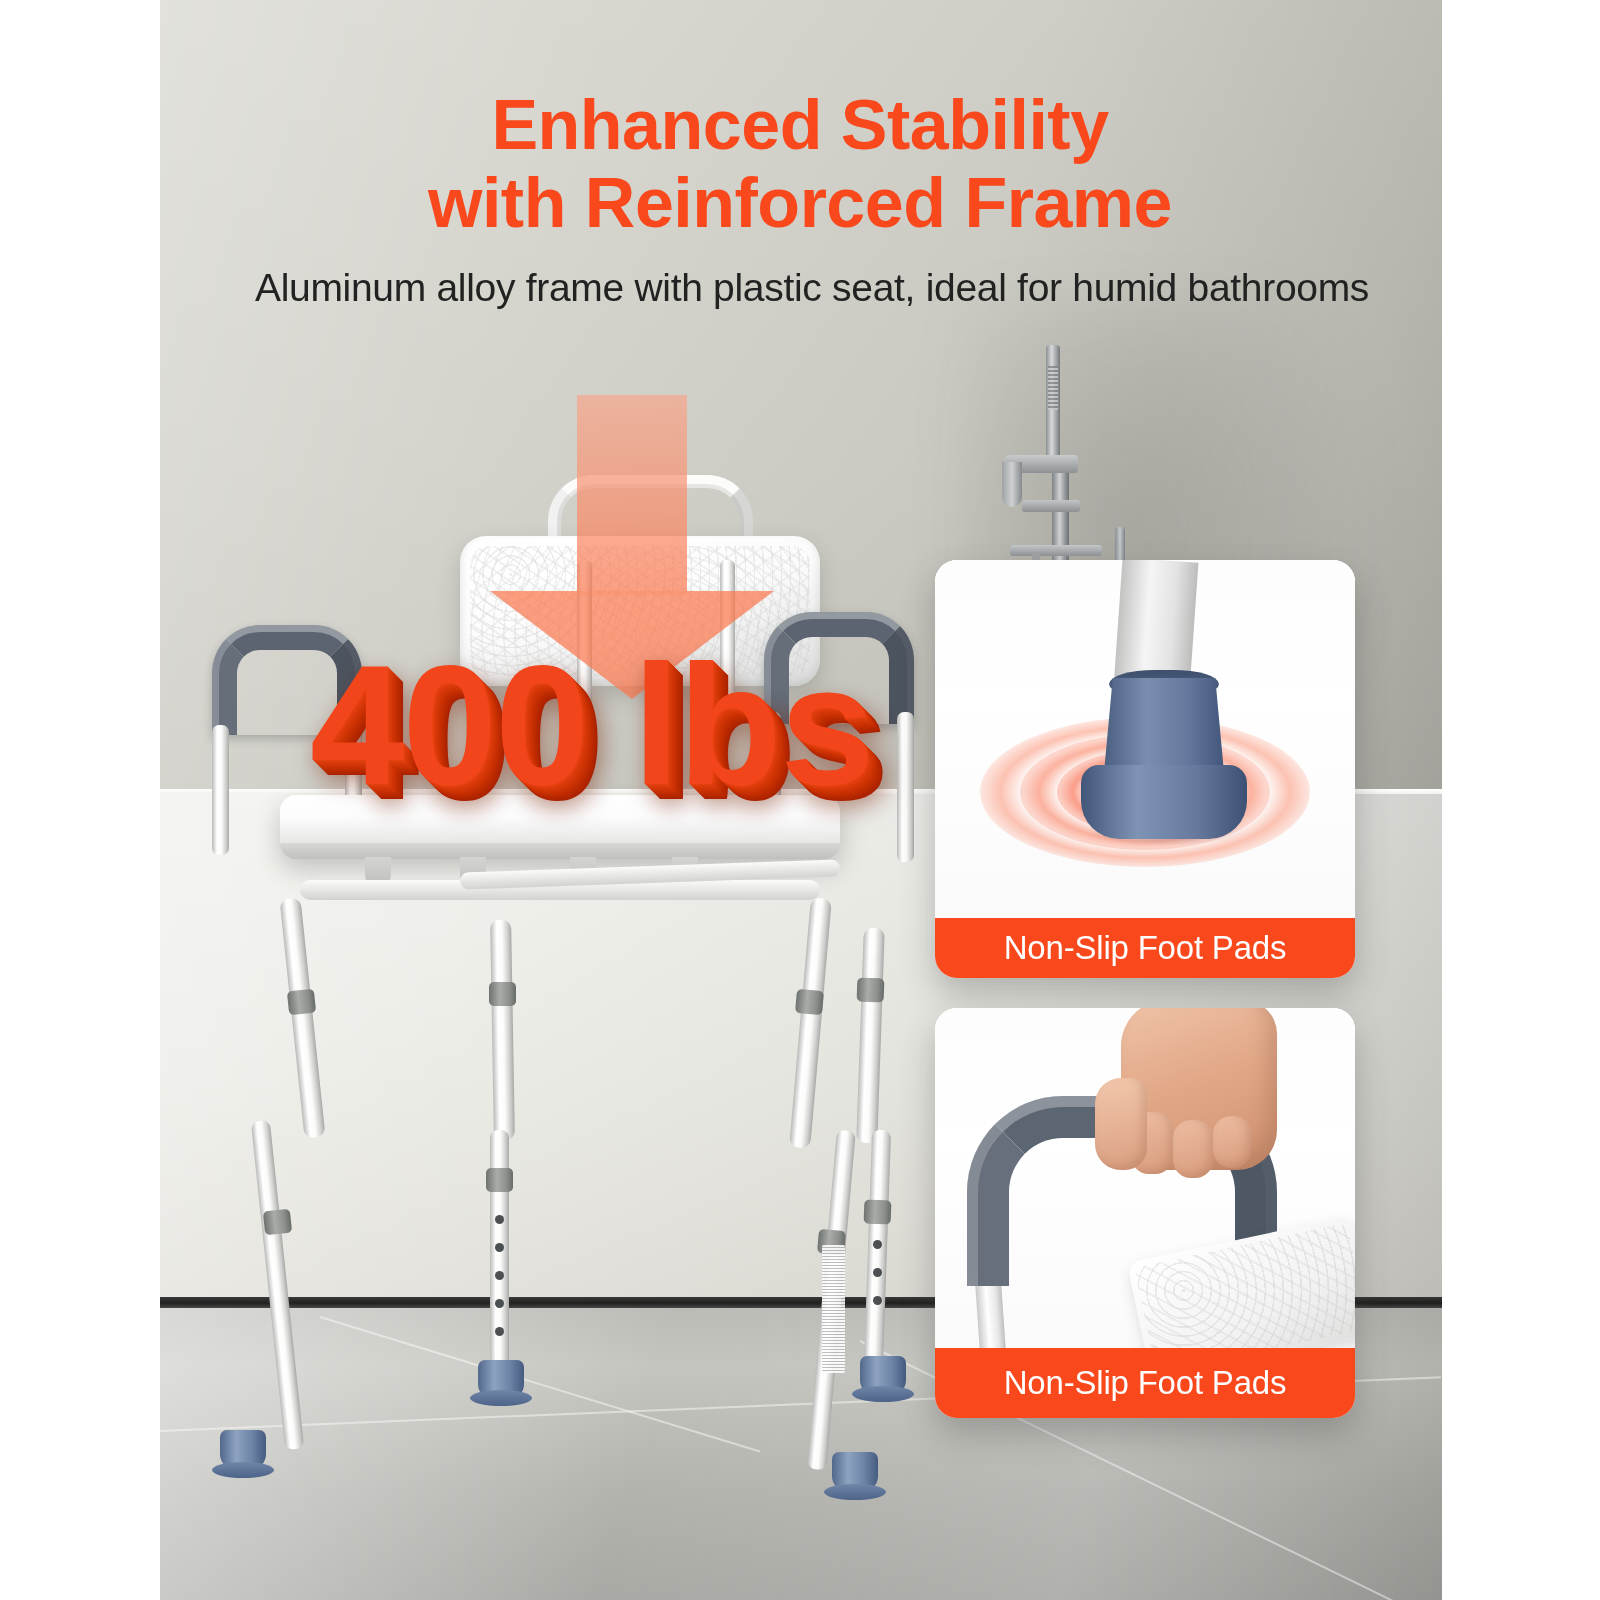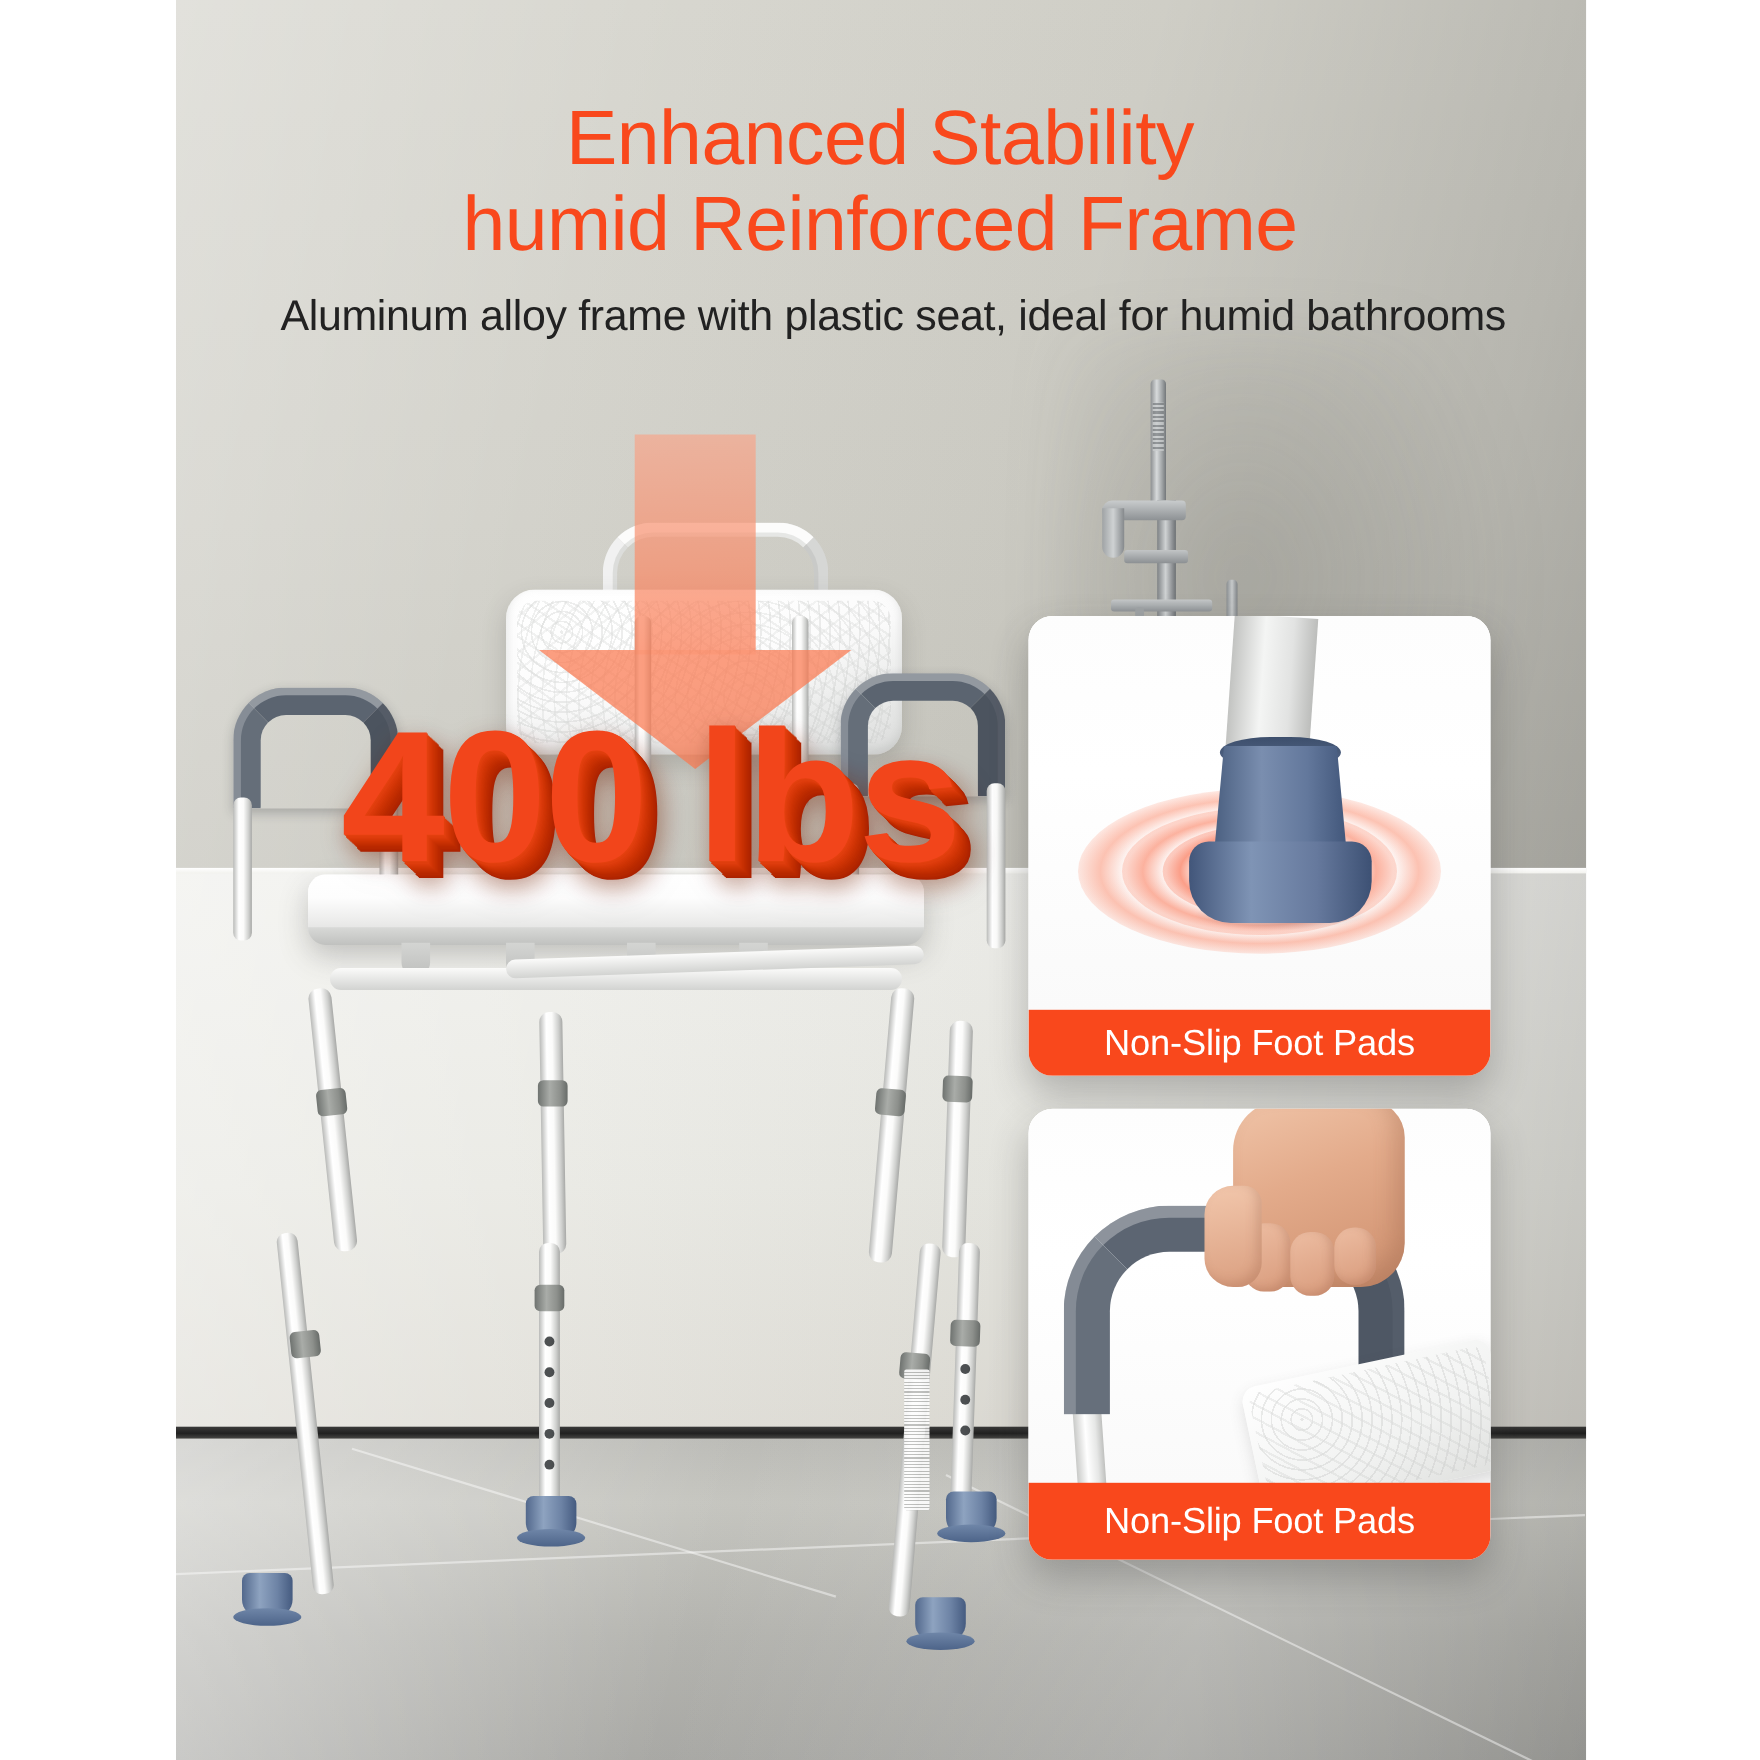--- a/index.html
+++ b/index.html
@@ -193,21 +193,21 @@
       5px 5px 0 #d33607, 6px 6px 0 #cf3405, 7px 7px 0 #cb3204, 8px 8px 0 #c73003,
       9px 9px 0 #c32e02, 10px 10px 0 #bf2c01, 11px 11px 0 #bb2a00, 12px 12px 0 #b72800,
       13px 13px 0 #b32600, 14px 14px 0 #af2400, 15px 15px 0 #ab2200,
       16px 18px 26px rgba(120,30,0,.35);
     filter:drop-shadow(0 6px 10px rgba(110,40,10,.28));
   }
 
   
   .headline {
     position:absolute; left:0; top:86px; width:1600px; text-align:center;
-    font-weight:normal; font-size:70px; line-height:78px; color:#f9481c;
+    font-weight:bold; font-size:70px; line-height:78px; color:#f9481c;
     letter-spacing:-.5px;
   }
   .subhead {
     position:absolute; left:0; top:266px; width:1600px; text-align:center;
     font-size:39px; color:#222222; letter-spacing:-.3px;padding-left:24px;
   }
 
   
   .card {
     position:absolute; border-radius:22px; overflow:hidden;
@@ -409,21 +409,21 @@
     <div class="arrow-wrap">
       <div class="arrow-shaft"></div>
       <div class="arrow-head"></div>
     </div>
 
     <div class="lbs">400 lbs</div>
   </div>
 
   <div class="headline">
     <div>Enhanced Stability</div>
-    <div>humid Reinforced Frame</div>
+    <div>with Reinforced Frame</div>
   </div>
   <div class="subhead">Aluminum alloy frame with plastic seat, ideal for humid bathrooms</div>
 
   <div class="card card-a">
     <div class="card-body">
       <div class="card-bg-strip"></div>
       <div class="ripple r1"></div>
       <div class="ripple r2"></div>
       <div class="ripple r3"></div>
       <div class="padbase-shadow"></div>

